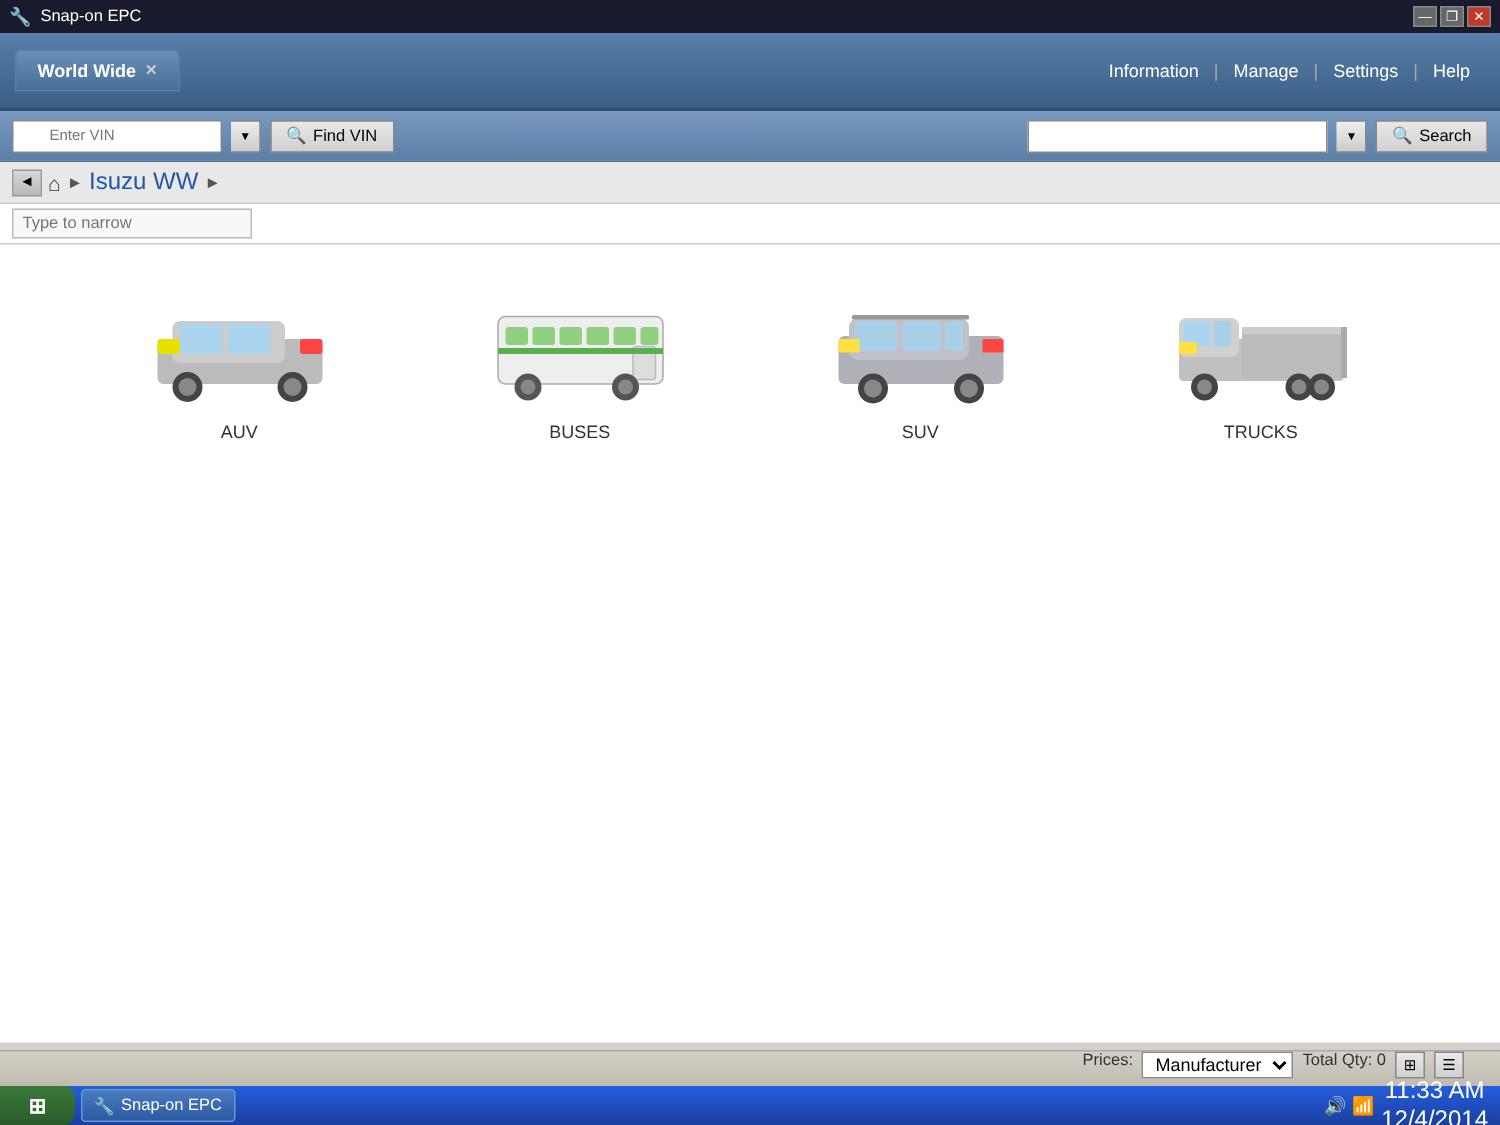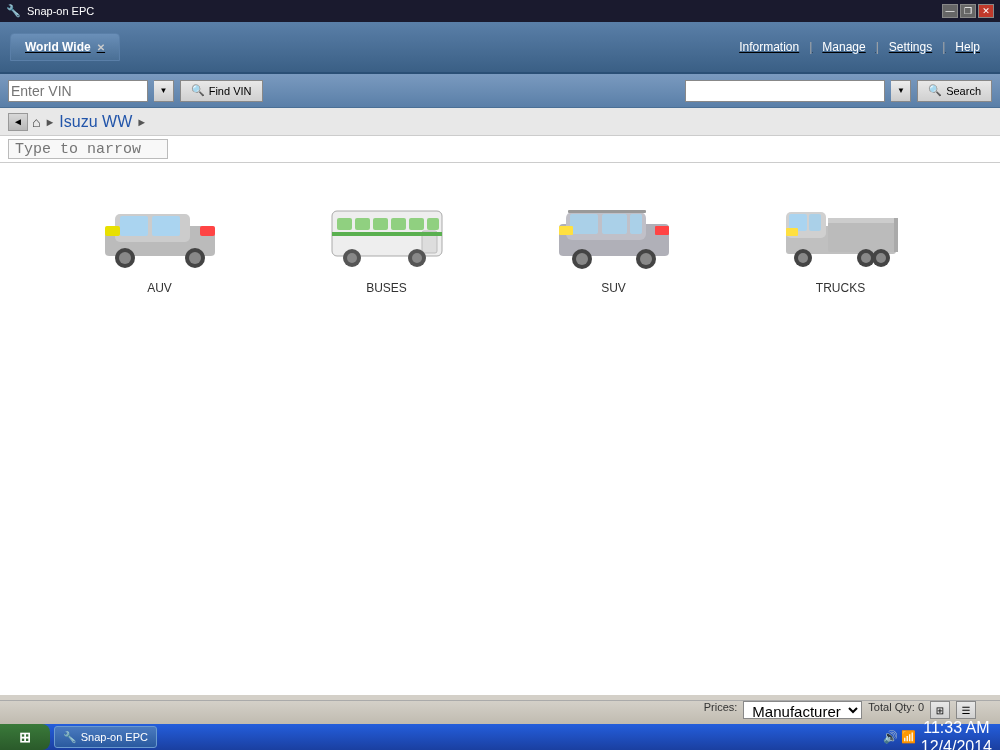--- a/index.html
+++ b/index.html
@@ -28,21 +28,20 @@
 
     
     .app-header {
       background: linear-gradient(to bottom, #5a7fa8, #3a5f85);
       height: 52px;
       display: flex;
       align-items: center;
       justify-content: space-between;
       padding: 0 10px;
       border-bottom: 2px solid #2a4f75;
-      text-decoration: underline;
     }
     .tab-area { display: flex; align-items: center; gap: 0; }
     .tab {
       background: linear-gradient(to bottom, #6a8fb8, #4a6f95);
       color: white;
       padding: 6px 14px;
       font-size: 12px;
       font-weight: bold;
       border: 1px solid #5a7fa8;
       border-radius: 4px 4px 0 0;
@@ -77,24 +76,24 @@
       height: 34px;
       display: flex;
       align-items: center;
       padding: 0 8px;
       gap: 6px;
       border-bottom: 1px solid #4a6f95;
     }
     .vin-input {
       width: 140px;
       height: 22px;
-      padding: 2px 2px;
+      padding: 2px 24px;
       border: 1px solid #888;
       background: white;
-      font-size: 14px;
+      font-size: 10px;
       color: #999;
     }
     .vin-dropdown {
       width: 20px;
       height: 22px;
       background: linear-gradient(to bottom, #eee, #ccc);
       border: 1px solid #888;
       border-left: none;
       cursor: pointer;
       display: flex;
@@ -177,24 +176,23 @@
     .narrow-bar {
       background: white;
       border-bottom: 1px solid #ccc;
       padding: 3px 8px;
     }
     .narrow-input {
       width: 160px;
       height: 20px;
       padding: 2px 6px;
       border: 1px solid #bbb;
-      font-size: 15px;
+      font-size: 11px;
       color: #999;
       background: #f8f8f8;
-      font-family: Liberation Mono, monospace;
     }
 
     
     .main-content {
       background: white;
       padding: 20px 46px;
       display: flex;
       flex-direction: column;
       height: calc(750px - 22px - 52px - 34px - 28px - 26px - 30px - 26px);
     }
@@ -245,21 +243,21 @@
       gap: 6px;
       font-size: 11px;
       margin-top: 35px;
     }
     .status-spacer { flex: 1; }
     .prices-label { color: #333; }
     .prices-select {
       height: 18px;
       border: 1px solid #888;
       background: white;
-      font-size: 15px;
+      font-size: 12px;
       padding: 0 4px;
     }
     .total-qty { color: #333; }
     .icon-btn {
       width: 20px; height: 18px;
       background: linear-gradient(to bottom, #e8e8e8, #d0d0d0);
       border: 1px solid #888;
       cursor: pointer;
       display: flex; align-items: center; justify-content: center;
       font-size: 10px;

